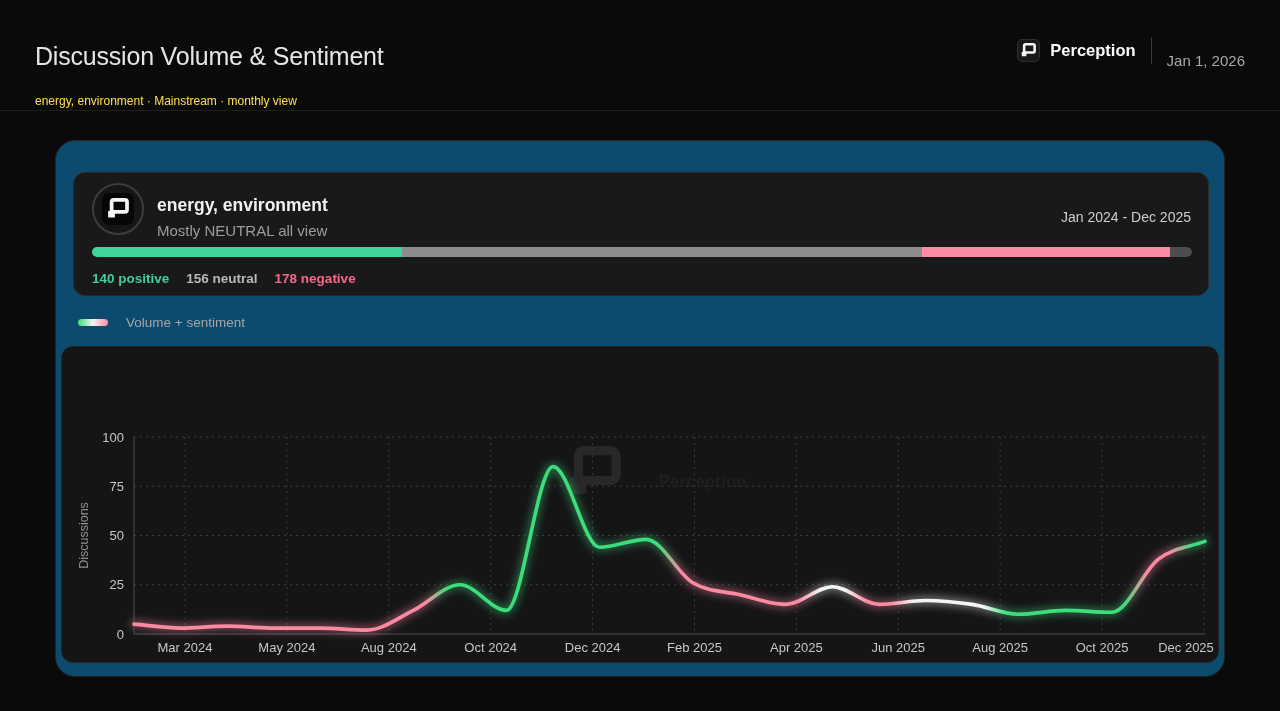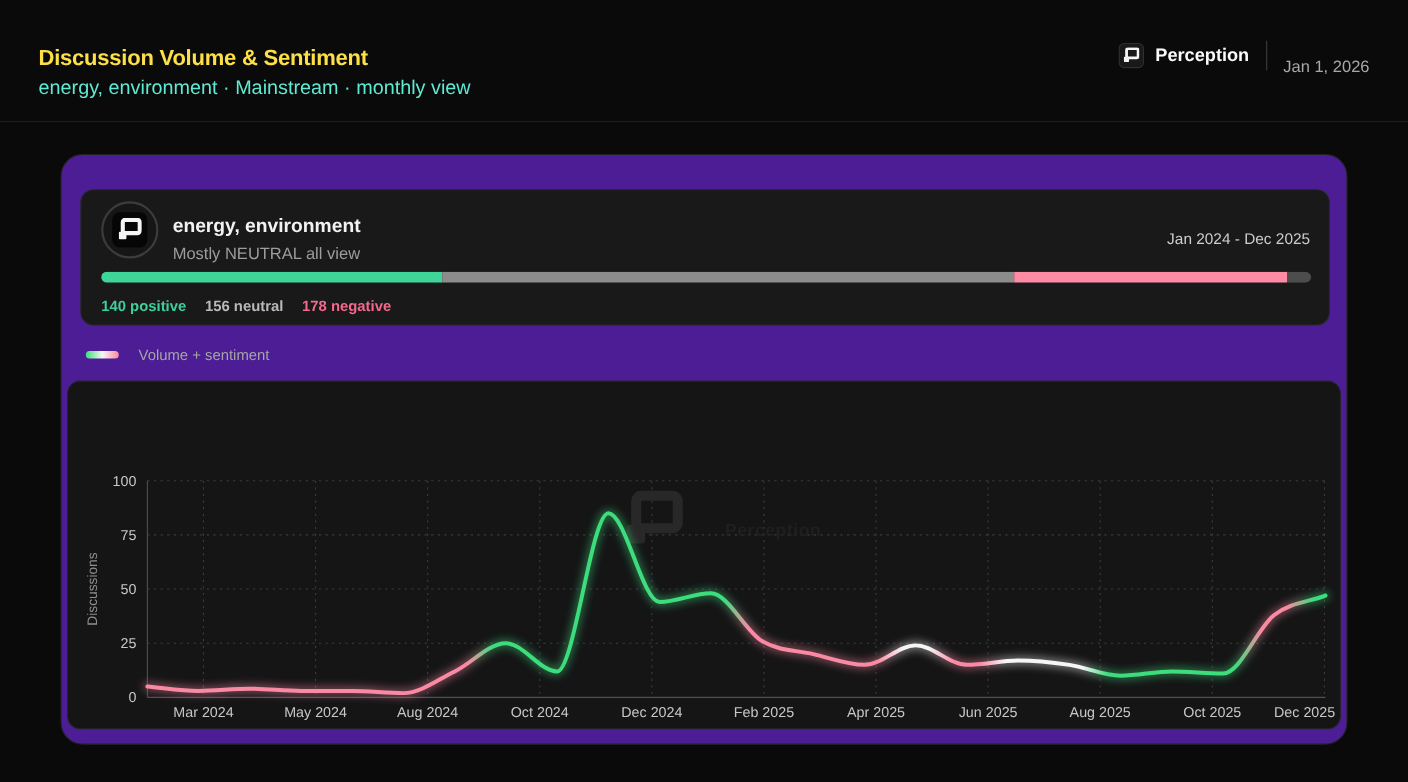--- a/index.html
+++ b/index.html
@@ -1,33 +1,33 @@
 <!DOCTYPE html>
 <html><head>
 <meta charset="utf-8">
 <style>
   html,body{margin:0;padding:0;background:#050505;}
   *{box-sizing:border-box;}
   #canvas{position:relative;width:1280px;height:711px;background:#0a0a0a;overflow:hidden;
           font-family:"Liberation Sans",sans-serif;-webkit-font-smoothing:antialiased;}
 
   
-  .page-title{position:absolute;left:35px;top:42px;font-size:20px;font-weight:700;color:#fde047;letter-spacing:-0.2px;}
-  .page-subtitle{position:absolute;left:35px;top:69px;font-size:18px;color:#5eead4;}
+  .page-title{position:absolute;left:35px;top:42px;font-size:25px;font-weight:400;color:#e5e5e5;letter-spacing:-0.2px;}
+  .page-subtitle{position:absolute;left:35px;top:94px;font-size:12px;color:#fde047;}
   .brand{position:absolute;top:32px;right:35px;display:flex;align-items:center;}
   .brand-logo{width:23px;height:23px;border-radius:5px;background:#191919;border:1px solid #2f2f2f;
               display:grid;place-items:center;color:#f5f5f5;}
   .brand-logo svg{width:15px;height:15px;display:block;}
   .brand-name{margin-left:10px;font-size:16.5px;font-weight:700;color:#fafafa;}
   .vdiv{width:1px;height:27px;background:#3a3a3a;margin:0 15px;}
   .hdr-date{font-size:15px;color:#a8a8a8;margin-top:20px;}
   .top-divider{position:absolute;left:0;top:110px;width:100%;height:1px;background:#1d1d1d;}
 
   
-  .outer-card{position:absolute;left:55px;top:140px;width:1170px;height:537px;background:#4c1d95;
+  .outer-card{position:absolute;left:55px;top:140px;width:1170px;height:537px;background:#0c4a6e;
               border:1px solid #232323;border-radius:20px;}
 
   
   .summary-card{position:absolute;left:17px;top:31px;width:1136px;height:124px;background:#19191a;
                 border:1px solid #292929;border-radius:12px;}
   .avatar{position:absolute;left:18px;top:10px;width:52px;height:52px;border-radius:50%;background:#161616;
           border:2px solid #3c3c3c;display:grid;place-items:center;}
   .avatar-inner{width:32px;height:32px;border-radius:7px;background:#060606;display:grid;place-items:center;color:#f5f5f5;}
   .avatar-inner svg{width:22px;height:22px;display:block;}
   .topic{position:absolute;left:83px;top:22px;font-size:17.5px;font-weight:700;color:#f2f2f2;}

